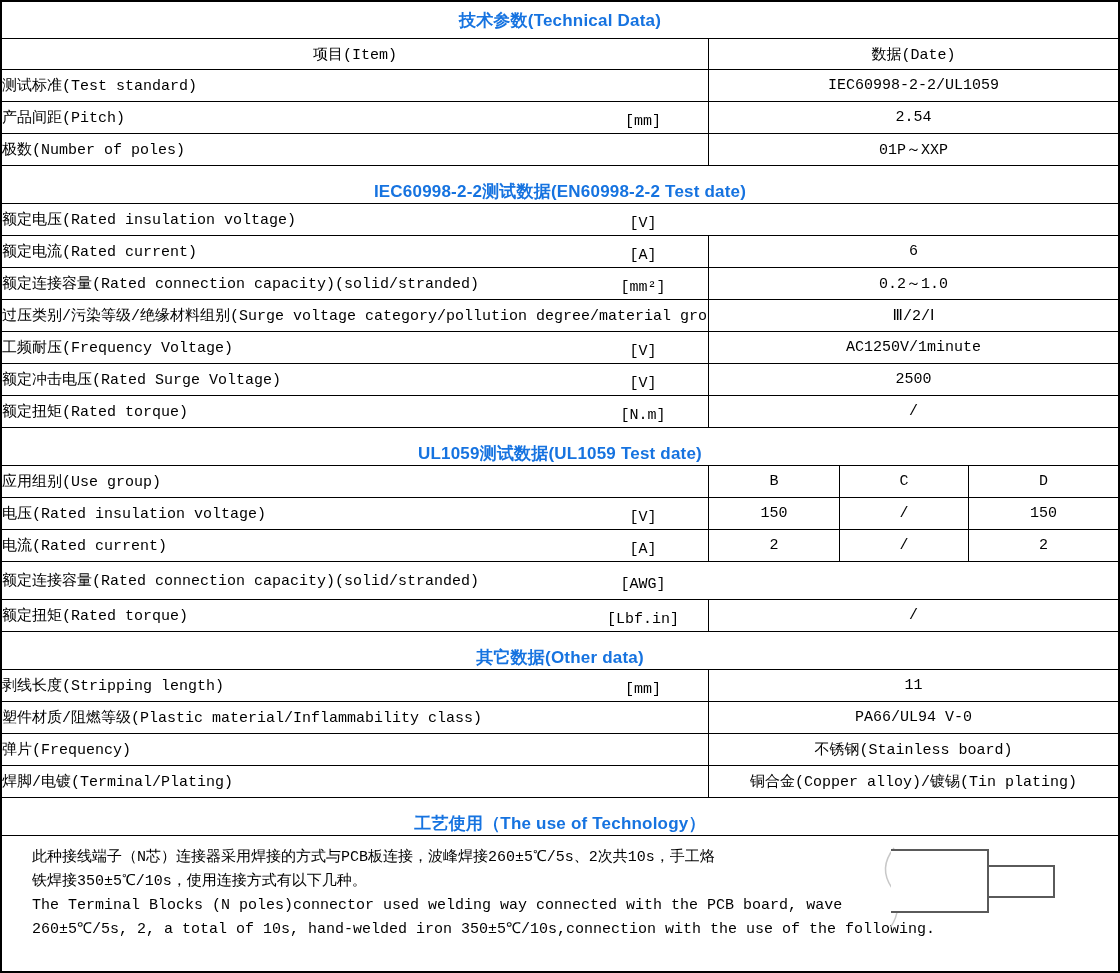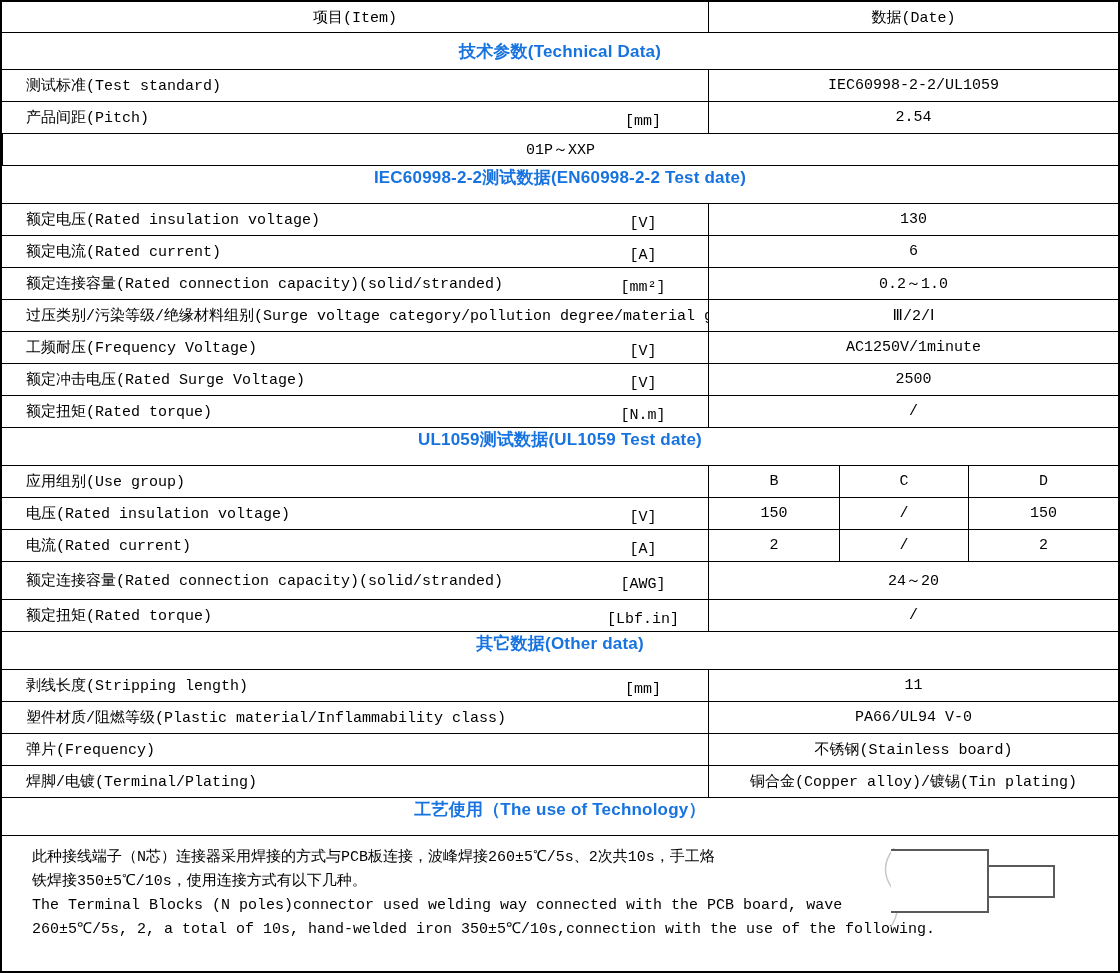--- a/index.html
+++ b/index.html
@@ -14,33 +14,32 @@
     font-size:15px;
   }
 
   .trow { display:flex; align-items:stretch; border-bottom:1.5px solid #000; flex:0 0 auto; }
   .trow:last-child { border-bottom:none; }
 
   .title-row { height:37px; align-items:center; justify-content:center; }
   .colhdr-row { height:31px; }
   .data-row { height:32px; }
   .data-row.tall { height:38px; }
-  .section-row { height:38px; align-items:flex-start; justify-content:center; }
+  .section-row { height:38px; align-items:flex-end; justify-content:center; }
 
   .blue-hdr {
     color:#1673e0;
     font-family:"Liberation Sans","DejaVu Sans",sans-serif;
     font-weight:bold; font-size:17px;
     letter-spacing:0.2px;
   }
 
   .c-item {
     flex:0 0 706px;
     display:flex; align-items:center;
-    padding-left:24px;
     overflow:hidden;
   }
   .c-item .lbl { white-space:nowrap; }
   .c-item .unit {
     margin-left:auto;
     width:116px; text-align:center;
     padding-right:14px;
     white-space:nowrap;
     margin-top:8px;
   }
@@ -71,67 +70,68 @@
     font-size:15px;
   }
   .tech-block .tline { white-space:nowrap; }
   .tech-diagram { position:absolute; right:2px; top:0; }
 </style>
 </head>
 <body>
 
 <div class="sheet">
 
-  <div class="trow colhdr-row">
-    <div class="c-item">
-      <span class="lbl">项目(Item)</span>
-    </div>
-    <div class="c-data">
-      <span>数据(Date)</span>
-    </div>
-  </div>
-
   <div class="trow title-row">
     <span class="blue-hdr">技术参数(Technical Data)</span>
   </div>
 
+  <div class="trow colhdr-row">
+    <div class="c-item">
+      <span class="lbl">项目(Item)</span>
+    </div>
+    <div class="c-data">
+      <span>数据(Date)</span>
+    </div>
+  </div>
+
   <div class="trow data-row">
     <div class="c-item">
         <span class="lbl">测试标准(Test standard)</span>
         <span class="unit"></span>
       </div>
     <div class="c-data">
         <span>IEC60998-2-2/UL1059</span>
       </div>
   </div>
   <div class="trow data-row">
     <div class="c-item">
         <span class="lbl">产品间距(Pitch)</span>
         <span class="unit">[mm]</span>
       </div>
     <div class="c-data">
         <span>2.54</span>
       </div>
   </div>
   <div class="trow data-row">
+    <div class="c-item">
+        <span class="lbl">极数(Number of poles)</span>
+        <span class="unit"></span>
+      </div>
     <div class="c-data">
         <span>01P～XXP</span>
       </div>
   </div>
 
   <div class="trow section-row">
     <span class="blue-hdr">IEC60998-2-2测试数据(EN60998-2-2 Test date)</span>
   </div>
   <div class="trow data-row">
     <div class="c-item">
         <span class="lbl">额定电压(Rated insulation voltage)</span>
         <span class="unit">[V]</span>
-      </div>
-    <div class="c-data">
-        <span>130</span>
       </div>
   </div>
   <div class="trow data-row">
     <div class="c-item">
         <span class="lbl">额定电流(Rated current)</span>
         <span class="unit">[A]</span>
       </div>
     <div class="c-data">
         <span>6</span>
       </div>
@@ -233,23 +233,20 @@
         </div>
       <div class="sub d">
           <span>2</span>
         </div>
     </div>
   </div>
   <div class="trow data-row tall">
     <div class="c-item">
         <span class="lbl">额定连接容量(Rated connection capacity)(solid/stranded)</span>
         <span class="unit">[AWG]</span>
-      </div>
-    <div class="c-data">
-        <span>24～20</span>
       </div>
   </div>
   <div class="trow data-row">
     <div class="c-item">
         <span class="lbl">额定扭矩(Rated torque)</span>
         <span class="unit">[Lbf.in]</span>
       </div>
     <div class="c-data">
         <span>/</span>
       </div>

